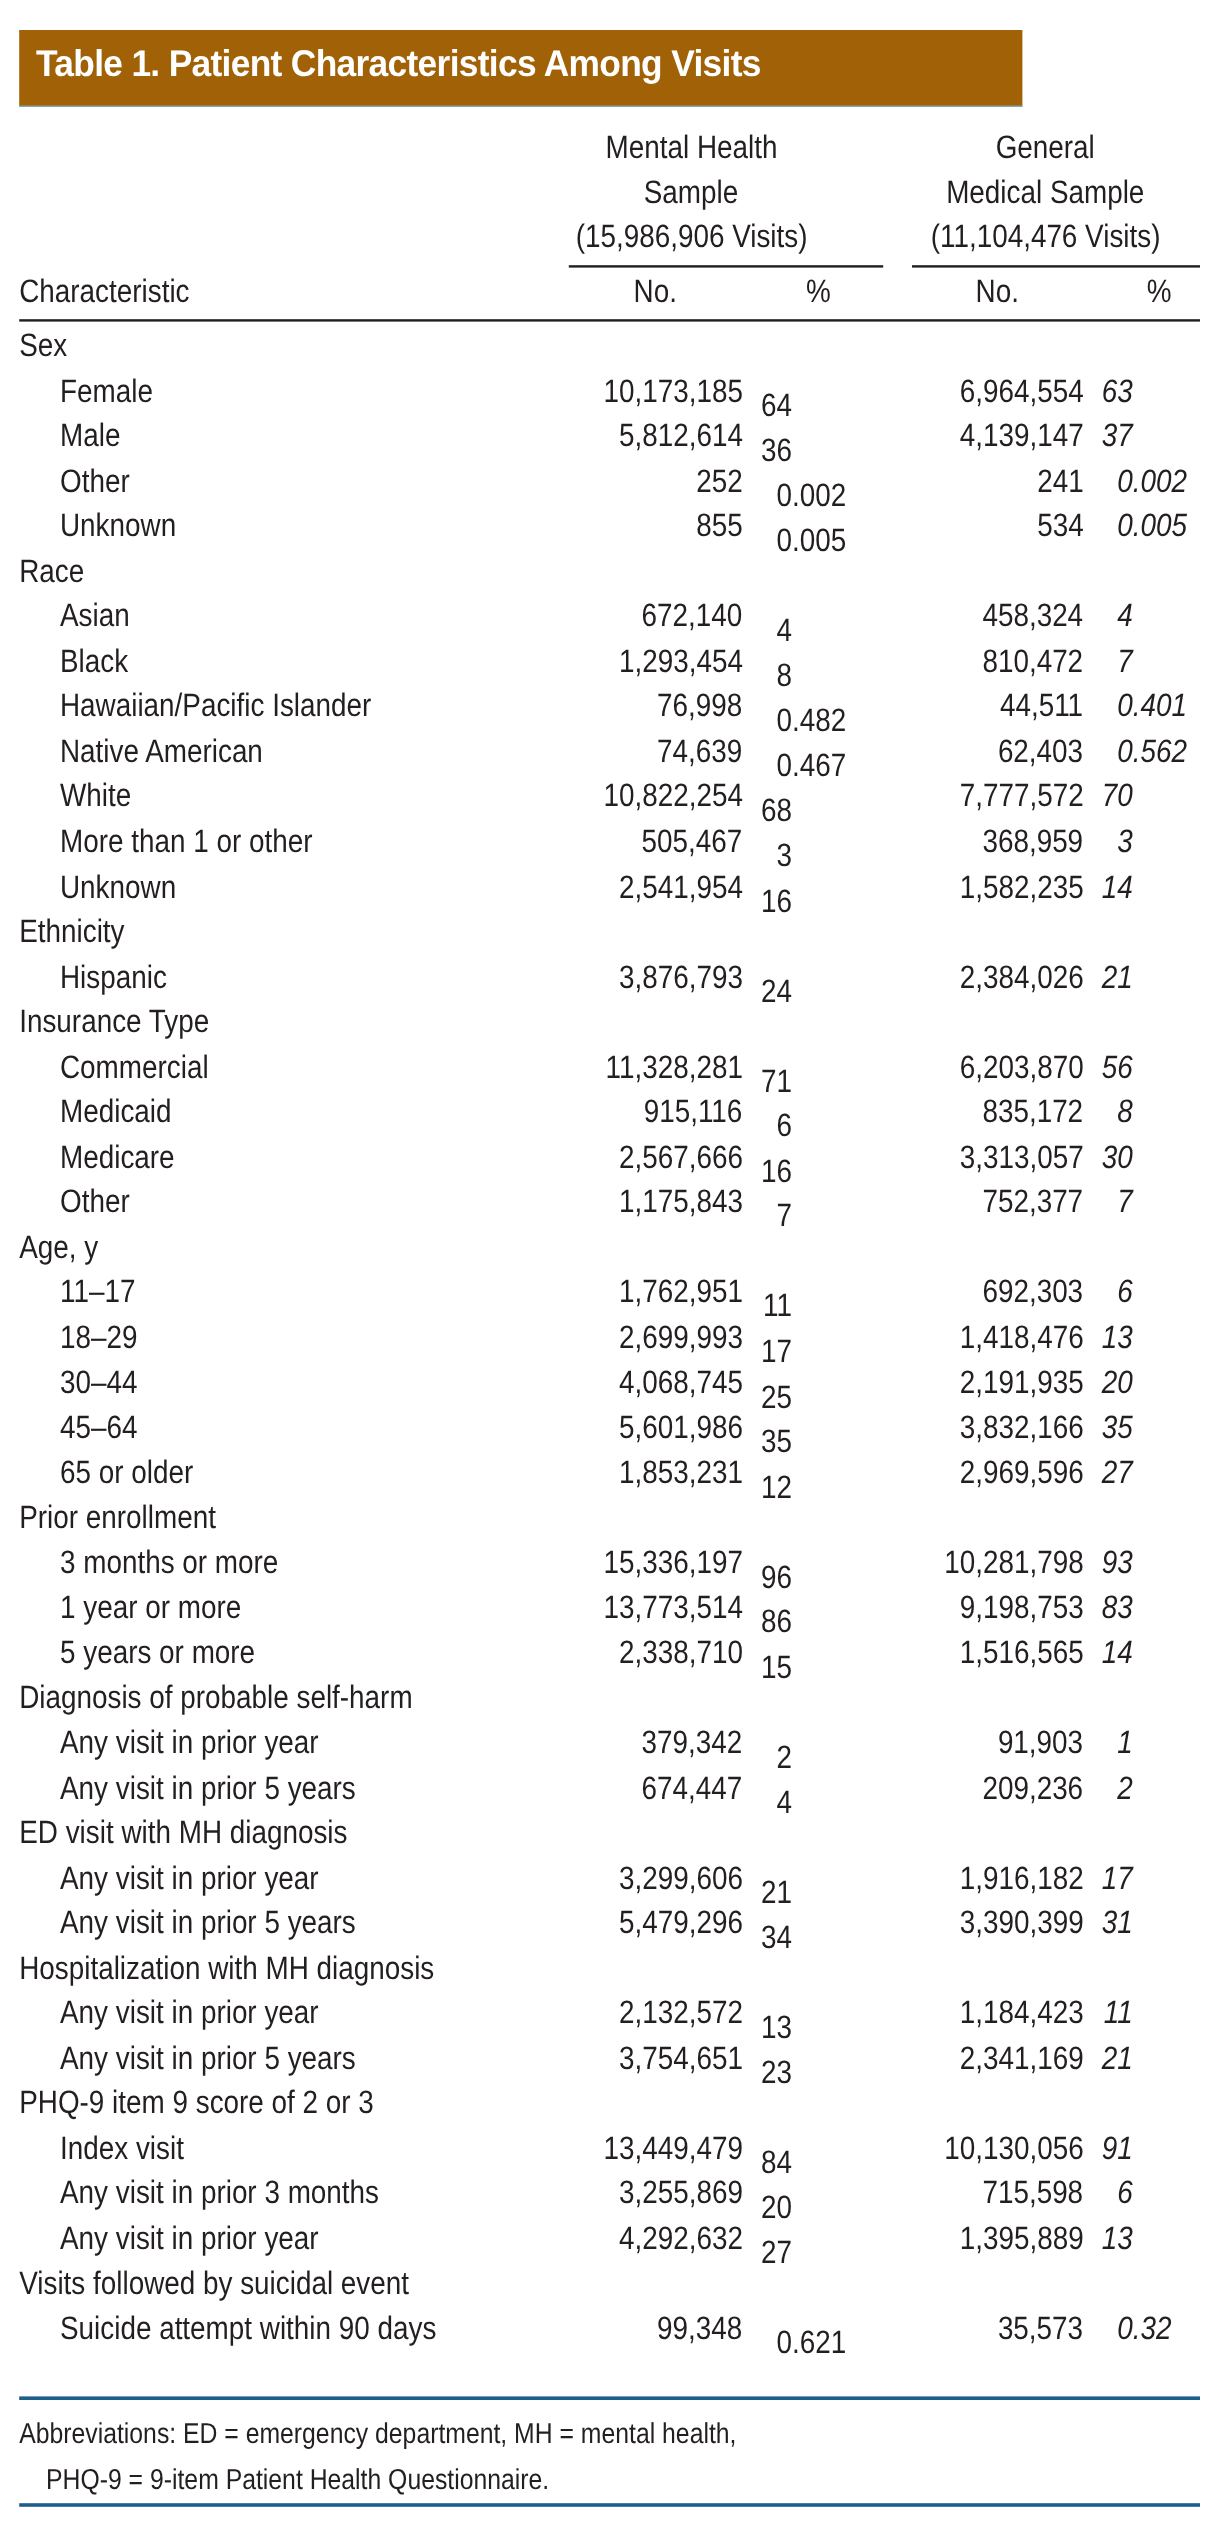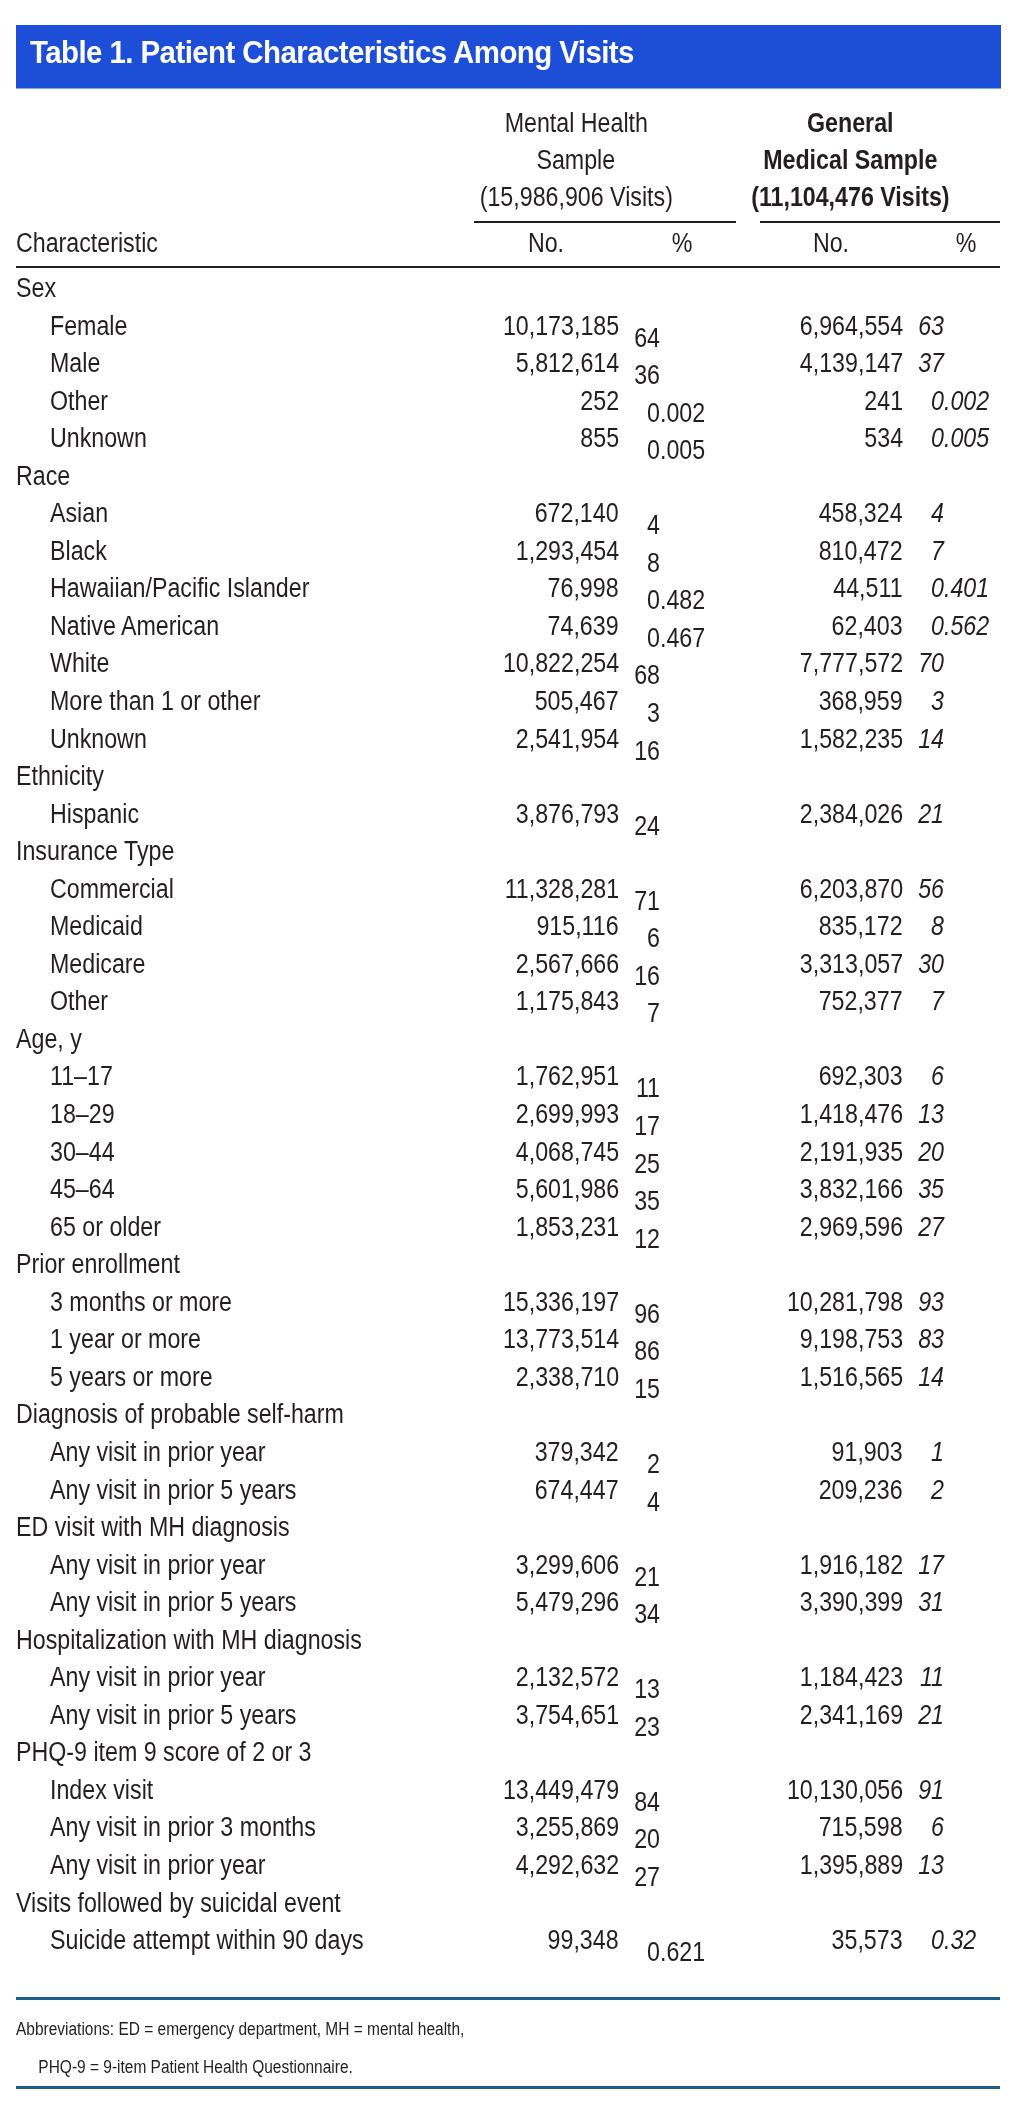--- a/index.html
+++ b/index.html
@@ -1,19 +1,19 @@
 <!DOCTYPE html>
 <html><head>
 <meta charset="utf-8">
 <style>
   html, body { margin:0; padding:0; background:#ffffff; }
   body { width:1022px; height:2108px; position:relative; overflow:hidden;
          font-family:"Liberation Sans", sans-serif; color:#231f20; }
-  .title-bar { position:absolute; left:16px; top:25px; width:985px; height:63px;
-               background:#1d4ed8; border-bottom:1px solid #7fb0cf; }
+  .title-bar { position:absolute; left:16px; top:25px; width:836px; height:63px;
+               background:#a16207; border-bottom:1px solid #7fb0cf; }
   .title-bar span { position:absolute; left:14px; top:10px; color:#fff; font-size:31px;
                     font-weight:bold; letter-spacing:-0.6px; white-space:nowrap;
                     transform:scaleX(0.95); transform-origin:left center; }
   .cond { display:inline-block; transform:scaleX(0.86); white-space:nowrap; }
   .spanner { position:absolute; text-align:center; font-size:27px; line-height:37px; }
   .spanner .cond { transform-origin:center; }
   .spanner-rule { position:absolute; height:2px; background:#231f20; }
   .col-head { position:absolute; font-size:27px; line-height:37px; top:225px; }
   .head-rule { position:absolute; left:16px; top:266px; width:984px; height:2px; background:#231f20; }
   #rows { position:absolute; left:0; top:270px; width:1022px; }
@@ -23,39 +23,39 @@
   .row.item .lbl { left:50px; }
   .num { position:absolute; top:0; text-align:right; white-space:nowrap; transform:scaleX(0.86); transform-origin:right center; }
   .num.mh { right:403px; }
   .num.gm { right:119px; }
   .pct { position:absolute; top:0; white-space:nowrap; }
   .pct .ip { display:inline-block; width:44px; text-align:right; transform:scaleX(0.86); transform-origin:right center; }
   .pct .fp { display:inline-block; transform:scaleX(0.86); transform-origin:left center; }
   .pct.mh { left:616px;margin-top:12px; }
   .pct.gm { left:900px;font-style:italic; }
   .bottom-rule { position:absolute; left:16px; width:984px; height:3px; background:#1d5e8b; }
-  .foot { position:absolute; left:16px; top:2010px; font-size:18px; line-height:38px; }
+  .foot { position:absolute; left:16px; top:2010px; font-size:24px; line-height:38px; }
   .foot div { white-space:nowrap; transform:scaleX(0.86); transform-origin:left center; }
   .foot .cont { padding-left:26px; }
 </style>
 </head>
 <body>
 
 <div class="title-bar">
   <span>Table 1. Patient Characteristics Among Visits</span>
 </div>
 
 <div class="spanner" style="left:462px; width:228px; top:105px;">
   <div><span class="cond">Mental Health</span></div>
   <div><span class="cond">Sample</span></div>
   <div><span class="cond">(15,986,906 Visits)</span></div>
 </div>
 <div class="spanner-rule" style="left:474px; width:262px; top:221px;"></div>
 
-<div class="spanner" style="left:724px; width:252px; top:105px;font-weight:bold;">
+<div class="spanner" style="left:745px; width:252px; top:105px;">
   <div><span class="cond">General</span></div>
   <div><span class="cond">Medical Sample</span></div>
   <div><span class="cond">(11,104,476 Visits)</span></div>
 </div>
 <div class="spanner-rule" style="left:760px; width:240px; top:221px;"></div>
 
 <div class="col-head" style="left:16px;">
   <span class="cond" style="transform-origin:left center;">Characteristic</span>
 </div>
 <div class="col-head" style="left:525px;">

